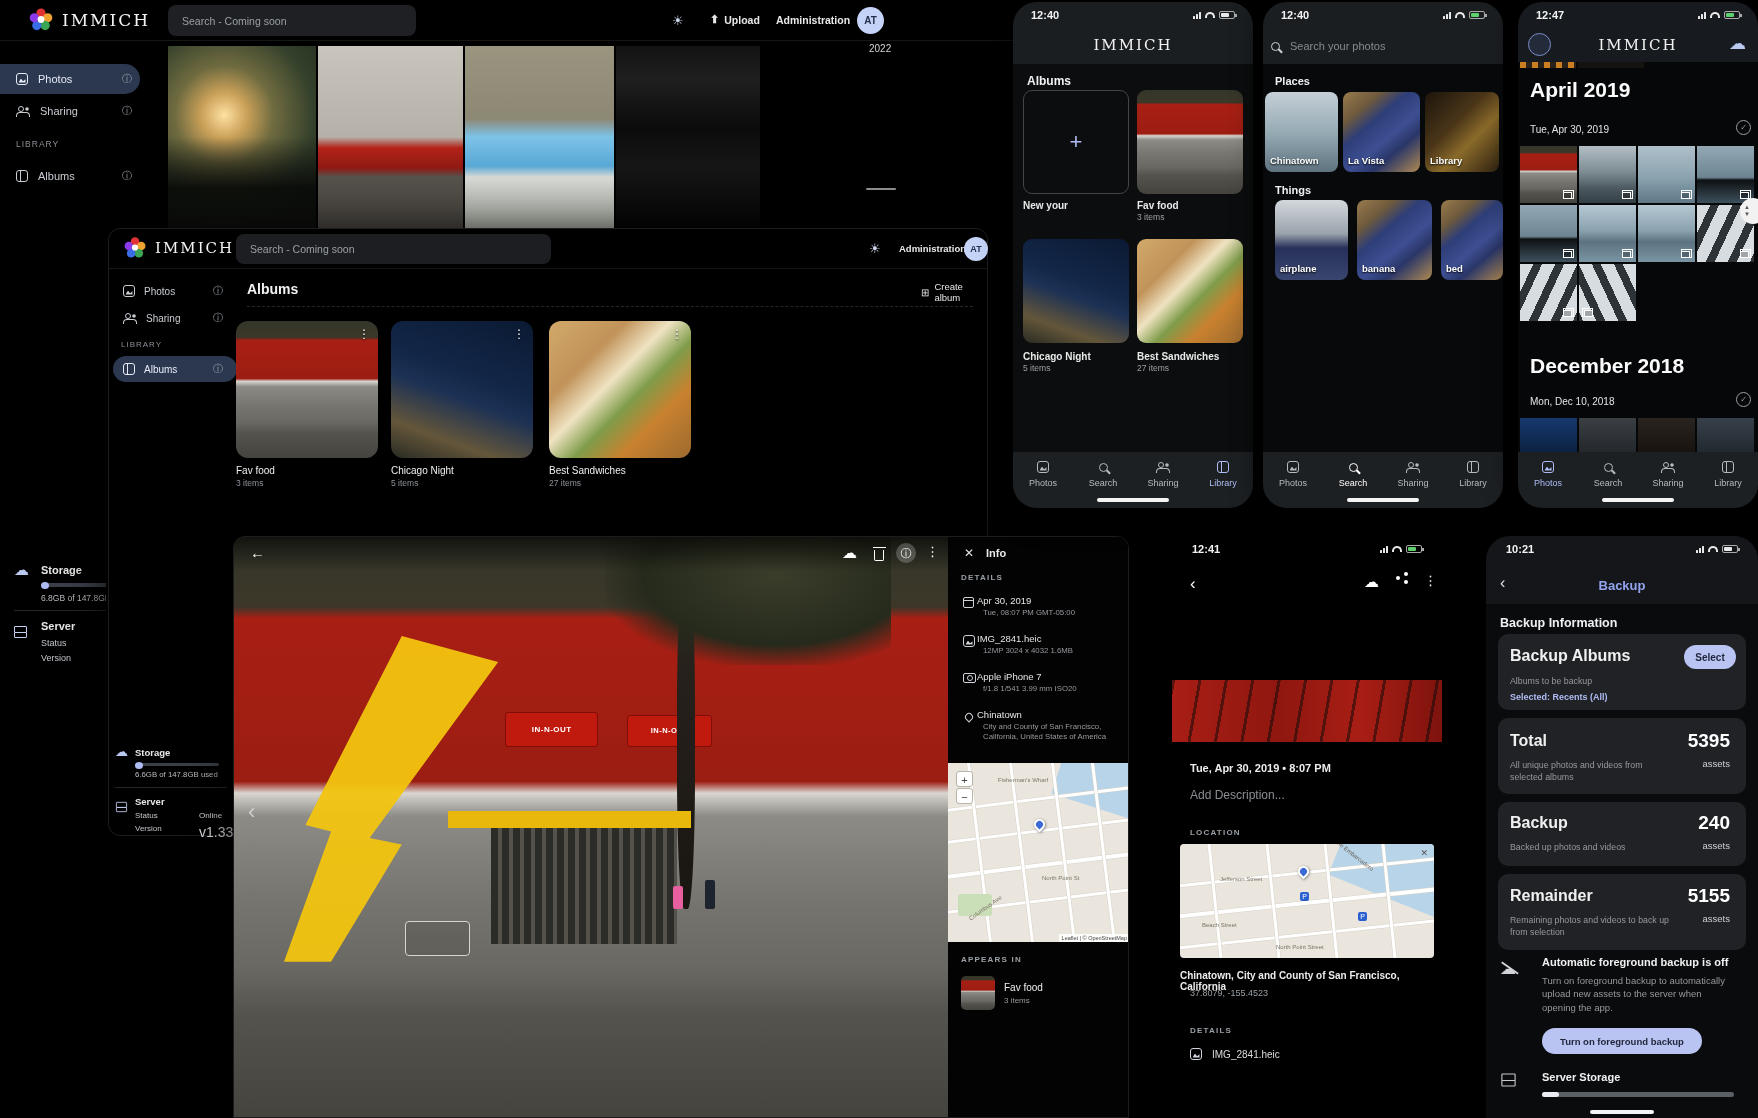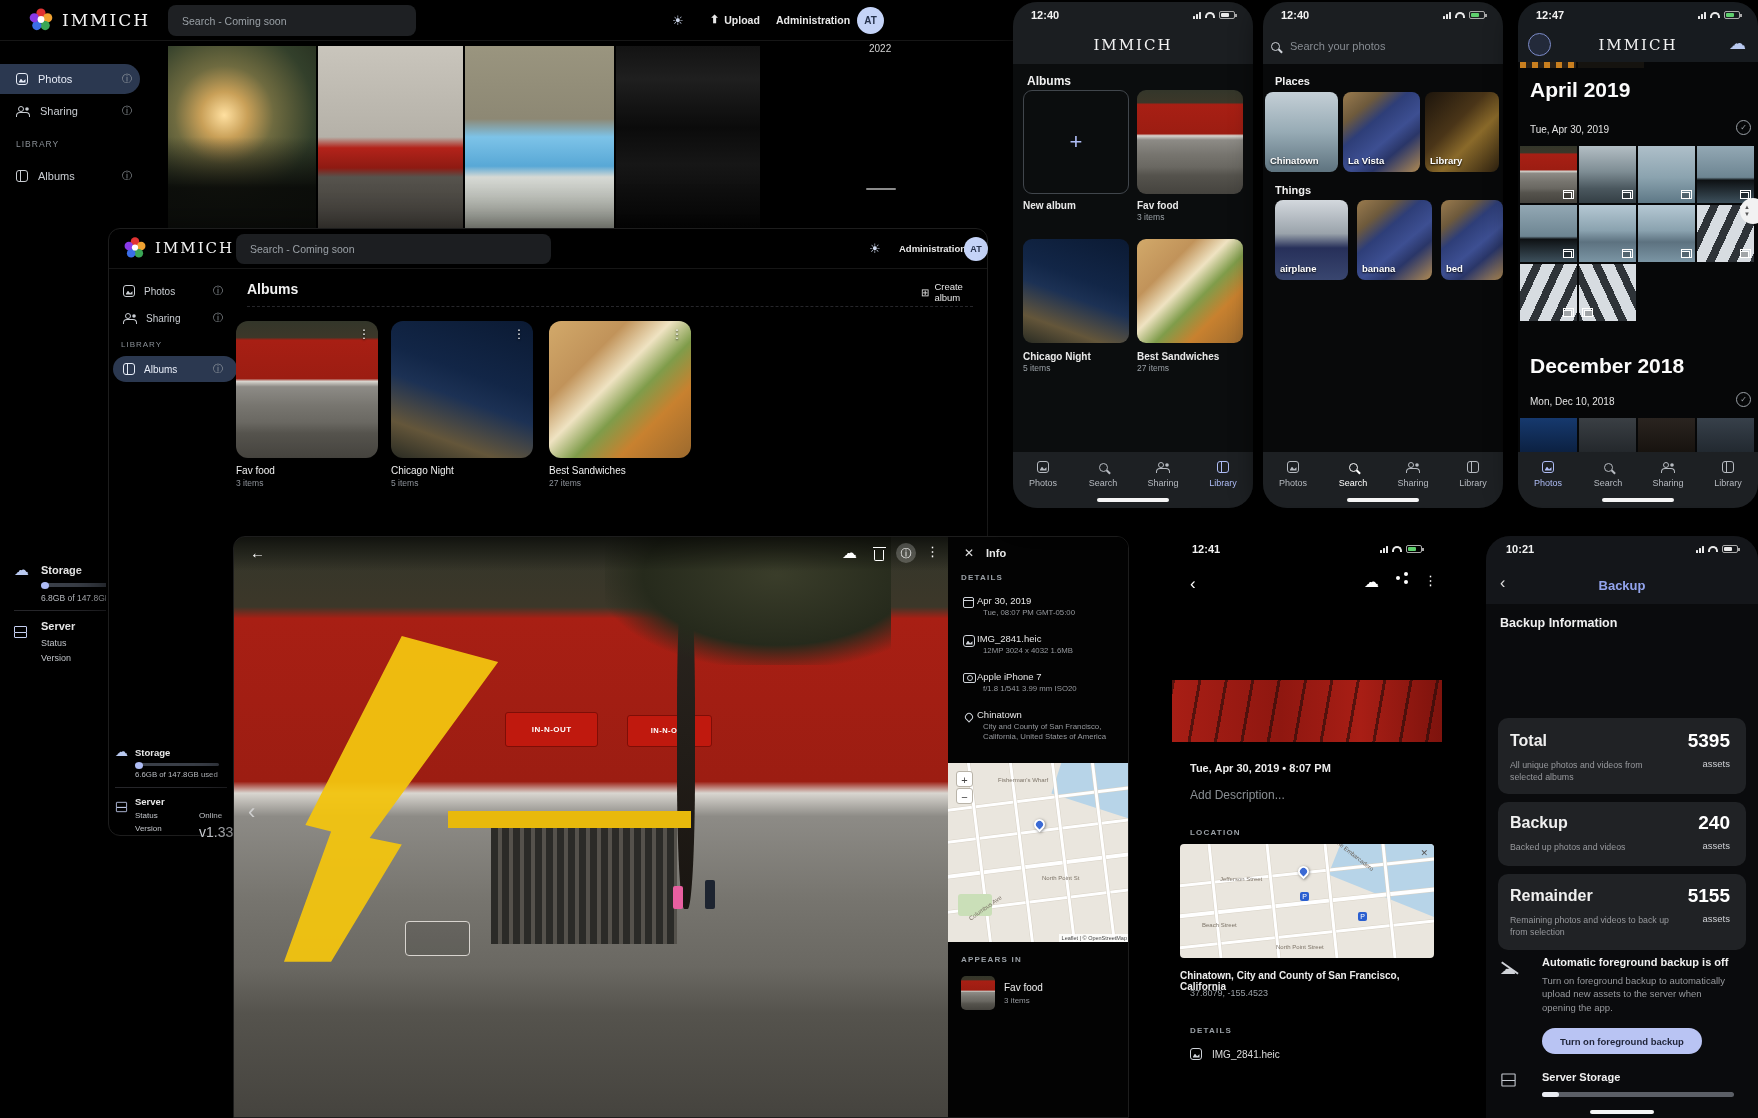--- a/index.html
+++ b/index.html
@@ -337,21 +337,21 @@
       <span class="ic-batt"></span>
     </span>
   </div>
   <div class="abs logo-text" style="left:0;right:0;top:34px;text-align:center;font-size:15px">IMMICH</div>
   <div class="abs" style="left:14px;top:72px;font-size:12px;font-weight:bold;color:#f0f0f0">Albums</div>
 
   <div class="abs" style="left:10px;top:88px;width:106px;height:104px;border:1px solid #41464c;border-radius:9px;display:flex;align-items:center;justify-content:center">
     <span style="color:#aebcf5;font-size:22px">+</span>
   </div>
   <div class="card g-innout" style="left:124px;top:88px;width:106px;height:104px;border-radius:9px"></div>
-  <div class="abs" style="left:10px;top:198px;font-size:10px;font-weight:bold;color:#e9e9e9">New album</div>
+  <div class="abs" style="left:10px;top:198px;font-size:10px;font-weight:bold;color:#e9e9e9">New your</div>
   <div class="abs" style="left:124px;top:198px;font-size:10px;font-weight:bold;color:#e9e9e9">Fav food</div>
   <div class="abs" style="left:124px;top:210px;font-size:8.5px;color:#9aa0a6">3 items</div>
 
   <div class="card g-chicago" style="left:10px;top:237px;width:106px;height:104px;border-radius:9px"></div>
   <div class="card g-sand" style="left:124px;top:237px;width:106px;height:104px;border-radius:9px"></div>
   <div class="abs" style="left:10px;top:349px;font-size:10px;font-weight:bold;color:#e9e9e9">Chicago Night</div>
   <div class="abs" style="left:10px;top:361px;font-size:8.5px;color:#9aa0a6">5 items</div>
   <div class="abs" style="left:124px;top:349px;font-size:10px;font-weight:bold;color:#e9e9e9">Best Sandwiches</div>
   <div class="abs" style="left:124px;top:361px;font-size:8.5px;color:#9aa0a6">27 items</div>
 
@@ -614,20 +614,26 @@
           <i style="height:7px"></i>
         </span>
       <span class="ic-wifi"></span>
       <span class="ic-batt"></span>
     </span>
   </div>
   <span class="abs" style="left:14px;top:38px;font-size:16px;color:#e0e0e0">‹</span>
   <div class="abs" style="left:0;right:0;top:42px;text-align:center;font-size:13px;font-weight:bold;color:#93a4ee">Backup</div>
   <div class="abs" style="left:14px;top:80px;font-size:12.5px;font-weight:bold;color:#f0f0f0">Backup Information</div>
 
+  <div class="bk-card" style="top:98px;height:76px">
+    <div class="bk-title" style="left:12px;top:13px">Backup Albums</div>
+    <div class="pill-btn abs" style="right:10px;top:11px;width:52px;height:24px;font-size:10px">Select</div>
+    <div class="bk-desc" style="left:12px;top:42px">Albums to be backup</div>
+    <div class="abs" style="left:12px;top:58px;font-size:9px;font-weight:bold;color:#aebcf5">Selected: Recents (All)</div>
+  </div>
 
   <div class="bk-card" style="top:182px;height:76px">
     <div class="bk-title" style="left:12px;top:14px">Total</div>
     <div class="bk-num" style="top:12px">5395</div>
     <div class="bk-desc" style="left:12px;top:42px;width:160px">All unique photos and videos from selected albums</div>
     <div class="bk-unit" style="top:40px">assets</div>
   </div>
 
   <div class="bk-card" style="top:266px;height:64px">
     <div class="bk-title" style="left:12px;top:12px">Backup</div>

